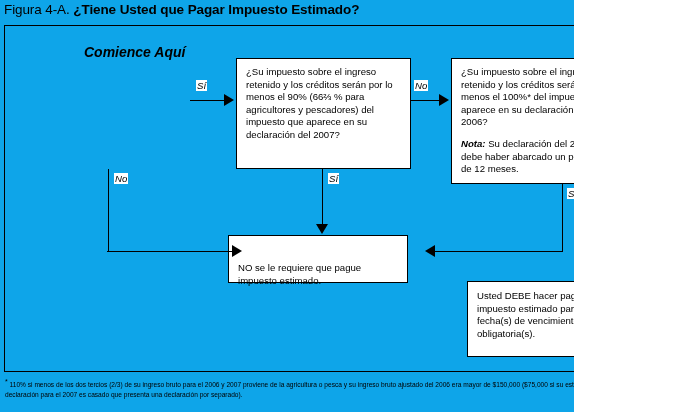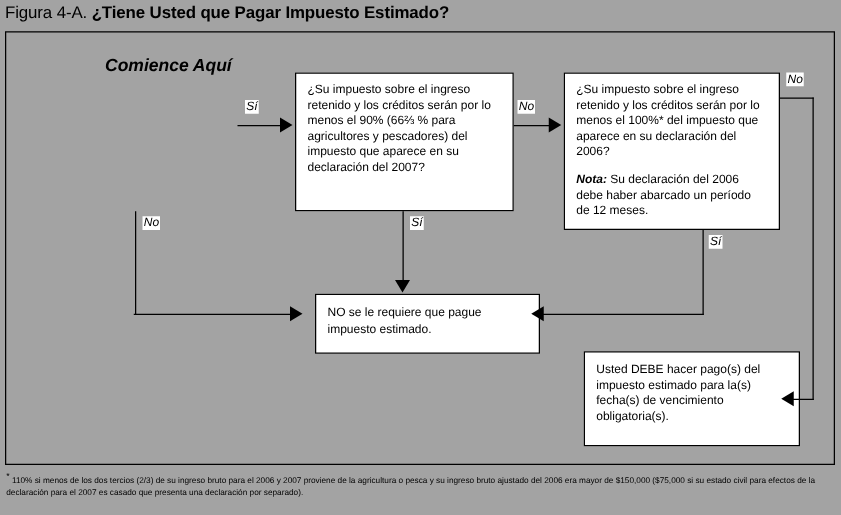--- a/index.html
+++ b/index.html
@@ -6,23 +6,23 @@
     margin: 0;
     padding: 0;
     background: #ffffff;
   }
   body {
     font-family: "Liberation Sans", sans-serif;
     color: #000000;
   }
   #page {
     position: relative;
-    width: 673px;
+    width: 574px;
     height: 412px;
-    background: #a3a3a3;
+    background: #0ea5e9;
     overflow: hidden;
   }
   .fig-title {
     position: absolute;
     left: 4px;
     top: 2px;
     font-size: 13.5px;
     letter-spacing: -0.1px;
     white-space: nowrap;
   }
@@ -127,21 +127,21 @@
   <div class="node" style="left:236px; top:58px; width:175px; height:111px;">
     <p>¿Su impuesto sobre el ingreso retenido y los créditos serán por lo menos el 90% (66⅔ % para agricultores y pescadores) del impuesto que aparece en su declaración del 2007?</p>
   </div>
 
   <div class="node" style="left:451px; top:58px; width:173px; height:126px;">
     <p>¿Su impuesto sobre el ingreso retenido y los créditos serán por lo menos el 100%* del impuesto que aparece en su declaración del 2006?</p>
     <p style="height:9px;"></p>
     <p><span class="note-i">Nota:</span><span> Su declaración del 2006 debe haber abarcado un período de 12 meses.</span></p>
   </div>
 
-  <div class="node" style="left:252px; top:235px; width:180px; height:48px; padding-top:9px;">
+  <div class="node" style="left:228px; top:235px; width:180px; height:48px; padding-top:26px;">
     <p>NO se le requiere que pague impuesto estimado.</p>
   </div>
 
   <div class="node" style="left:451px; top:281px; width:173px; height:76px; padding-top:8px;margin-left:16px;">
     <p>Usted DEBE hacer pago(s) del impuesto estimado para la(s) fecha(s) de vencimiento obligatoria(s).</p>
   </div>
 
   <div class="hline" style="left:190px; top:100px; width:36px;"></div>
   <div class="arrow arrow-right" style="left:224px; top:94px;"></div>
   <div class="edge-label" style="left:196px; top:80px;">Sí</div>

